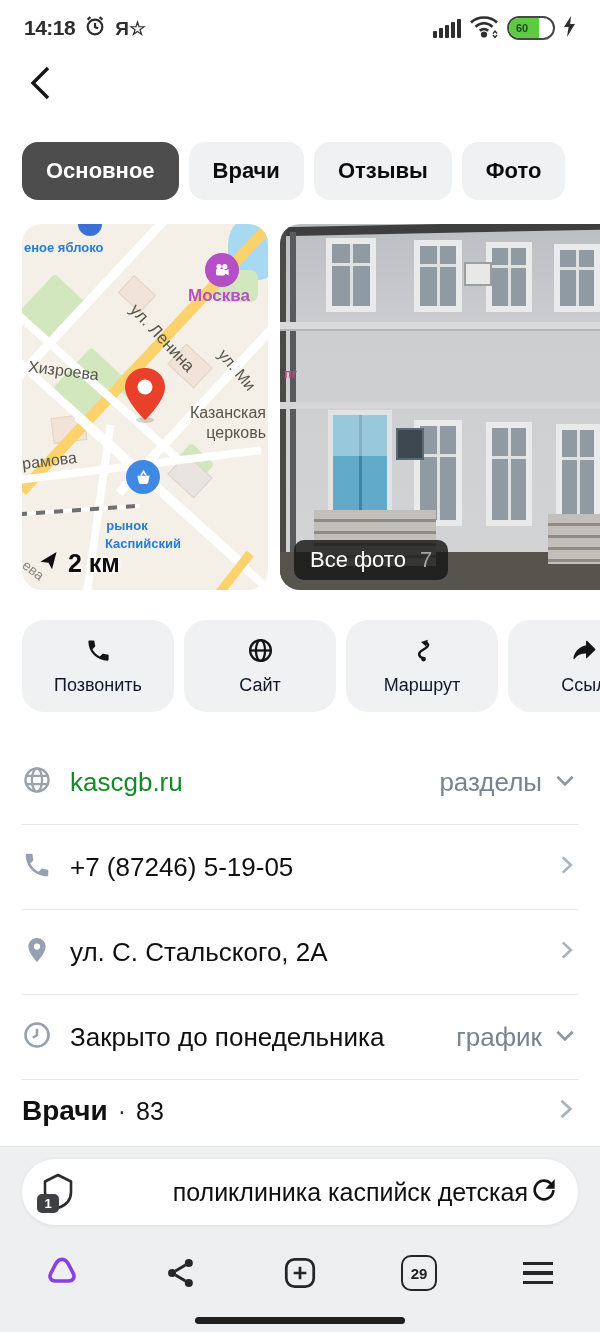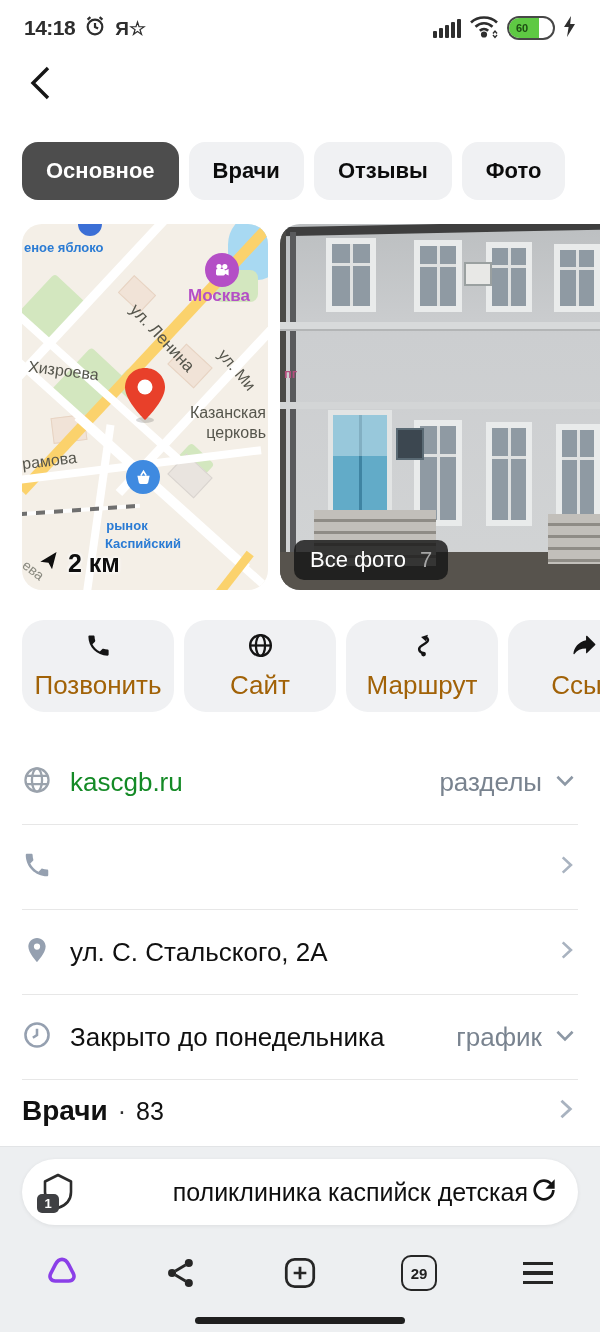--- a/index.html
+++ b/index.html
@@ -77,21 +77,21 @@
   .wallsign { position:absolute; left:4px; top:142px; font-size:13px; color:#b44f7e; font-weight:bold; }
   .photobadge { position:absolute; left:14px; bottom:10px; height:40px; border-radius:10px;
     background:rgba(22,22,22,.82); color:#fff; display:flex; align-items:center;
     padding:0 16px; font-size:22px; gap:14px; }
   .photobadge .cnt { color:#a6a6a6; }
 
   
   .actions { position:absolute; top:620px; left:22px; display:flex; gap:10px; }
   .act { width:152px; height:92px; border-radius:22px; background:#f0f1f3; flex:none;
     display:flex; flex-direction:column; align-items:center; justify-content:center; gap:7px; }
-  .act .lbl { font-size:26px; color:#a16207;text-align:right; }
+  .act .lbl { font-size:18px; color:#0f172a;text-align:right; }
 
   
   .rows { position:absolute; top:740px; left:0; right:0; }
   .row { height:84px; display:flex; align-items:center; padding:0 22px; position:relative; }
   .row .txt { font-size:26px; color:#101010; margin-left:18px; }
   .row .txt.green { color:#148a26; }
   .row .spacer { flex:1; }
   .row .rlabel { font-size:26px; color:#79838f; margin-right:10px; }
   .divider { height:1px; background:#e7e7e7; margin:0 22px; }
 
@@ -351,20 +351,21 @@
     </span>
   </div>
   <div class="divider"></div>
 
   <div class="row">
     <span>
       <svg width="30" height="30" viewBox="0 0 24 24">
           <path d="M6.62 10.79c1.44 2.83 3.76 5.14 6.59 6.59l2.2-2.2c.27-.27.67-.36 1.02-.24 1.12.37 2.33.57 3.57.57.55 0 1 .45 1 1V20c0 .55-.45 1-1 1-9.39 0-17-7.61-17-17 0-.55.45-1 1-1h3.5c.55 0 1 .45 1 1 0 1.25.2 2.45.57 3.57.11.35.03.74-.25 1.02l-2.2 2.2z" fill="#95a0b0"></path>
         </svg>
     </span>
+    <span class="txt">+7 (87246) 5-19-05</span>
     <span class="spacer"></span>
     <span>
       <svg width="24" height="24" viewBox="0 0 22 22" fill="none" stroke="#a9b3c0" stroke-width="2.4">
           <path d="M8 4l7.5 7L8 18"></path>
         </svg>
     </span>
   </div>
   <div class="divider"></div>
 
   <div class="row">

